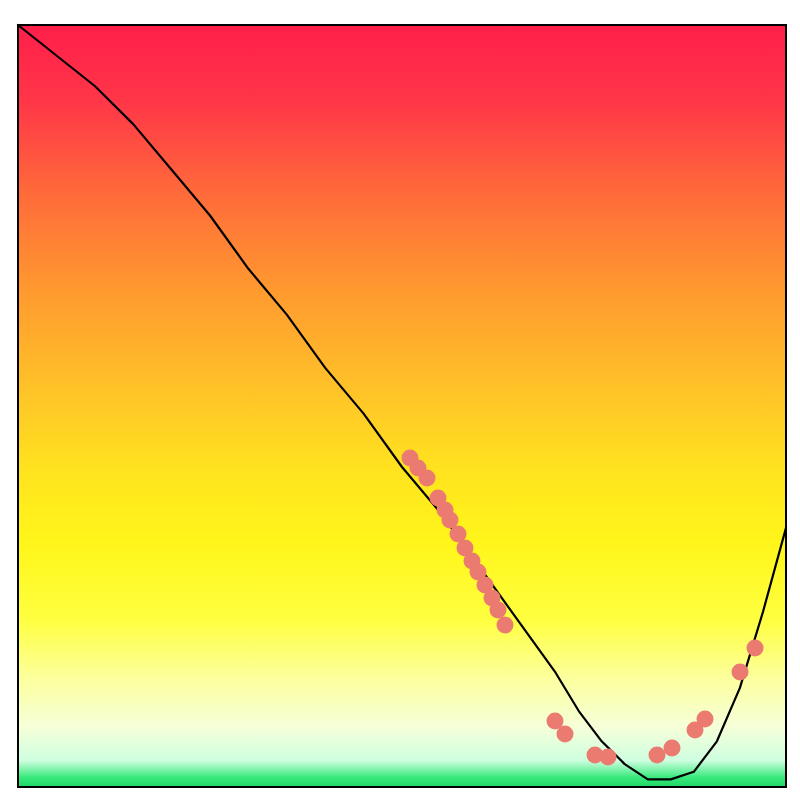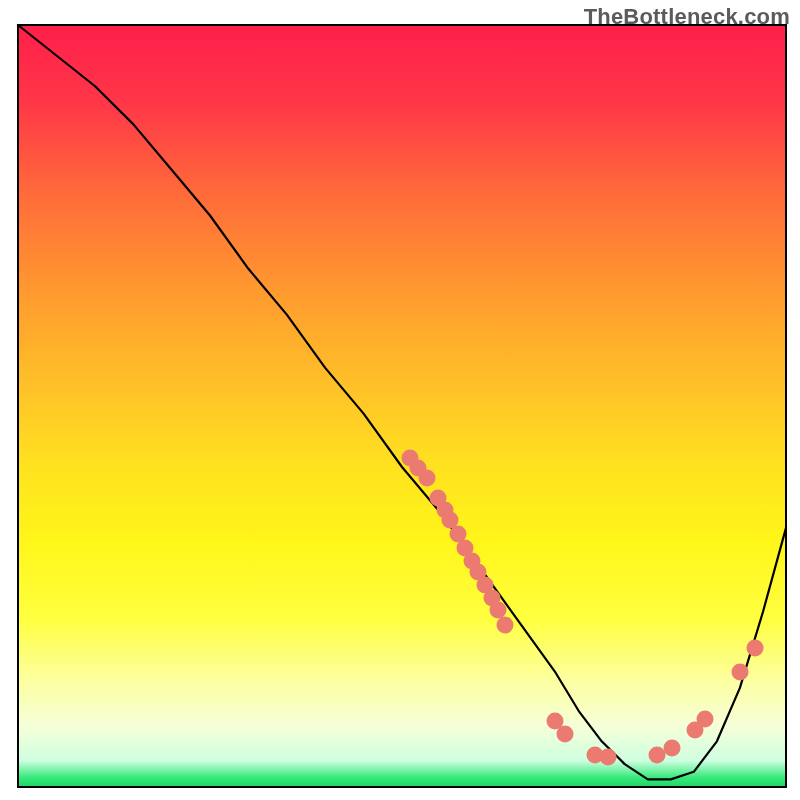--- a/index.html
+++ b/index.html
@@ -43,21 +43,20 @@
   .point {
     fill: #eb7a71;
     stroke: none;
   }
 </style>
 </head>
 <body>
 
 <div class="stage">
 
-  <div class="watermark">TheBottleneck.com</div>
 
   <svg class="plot" viewBox="0 0 800 800">
     <defs>
       <linearGradient id="bg-grad" x1="0" y1="0" x2="0" y2="1">
 
       <stop offset="0%" stop-color="#ff1f4a"></stop>
           <stop offset="10%" stop-color="#ff3648"></stop>
           <stop offset="22%" stop-color="#ff6a3a"></stop>
           <stop offset="35%" stop-color="#ff9a2f"></stop>
           <stop offset="48%" stop-color="#ffc328"></stop>

